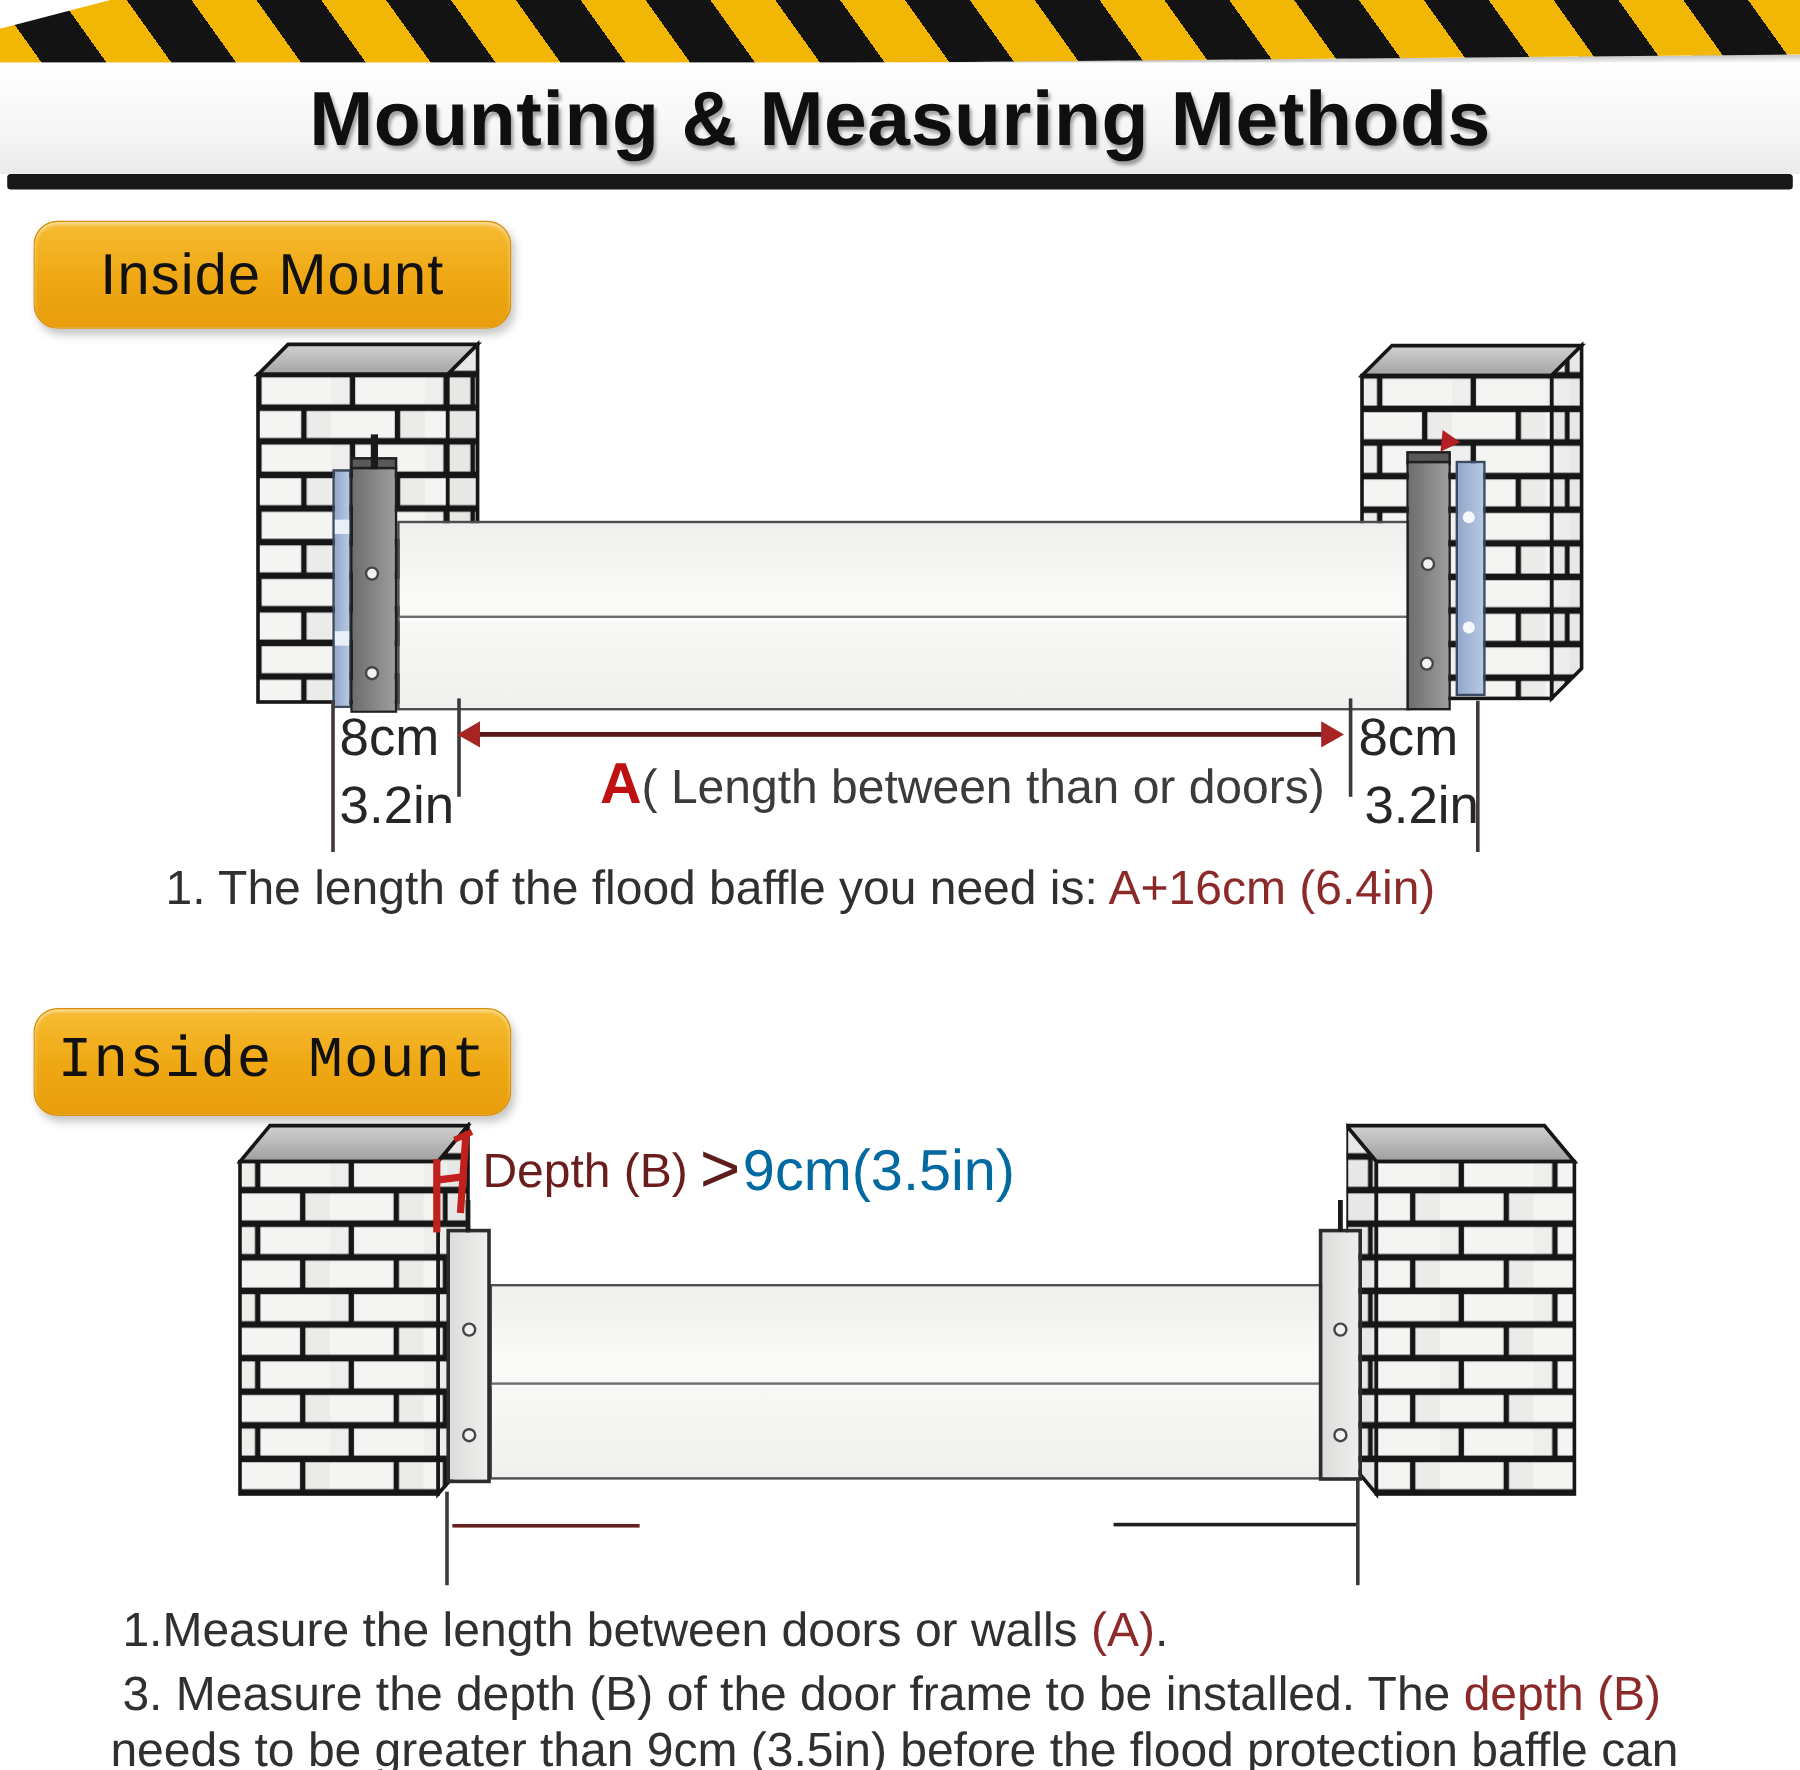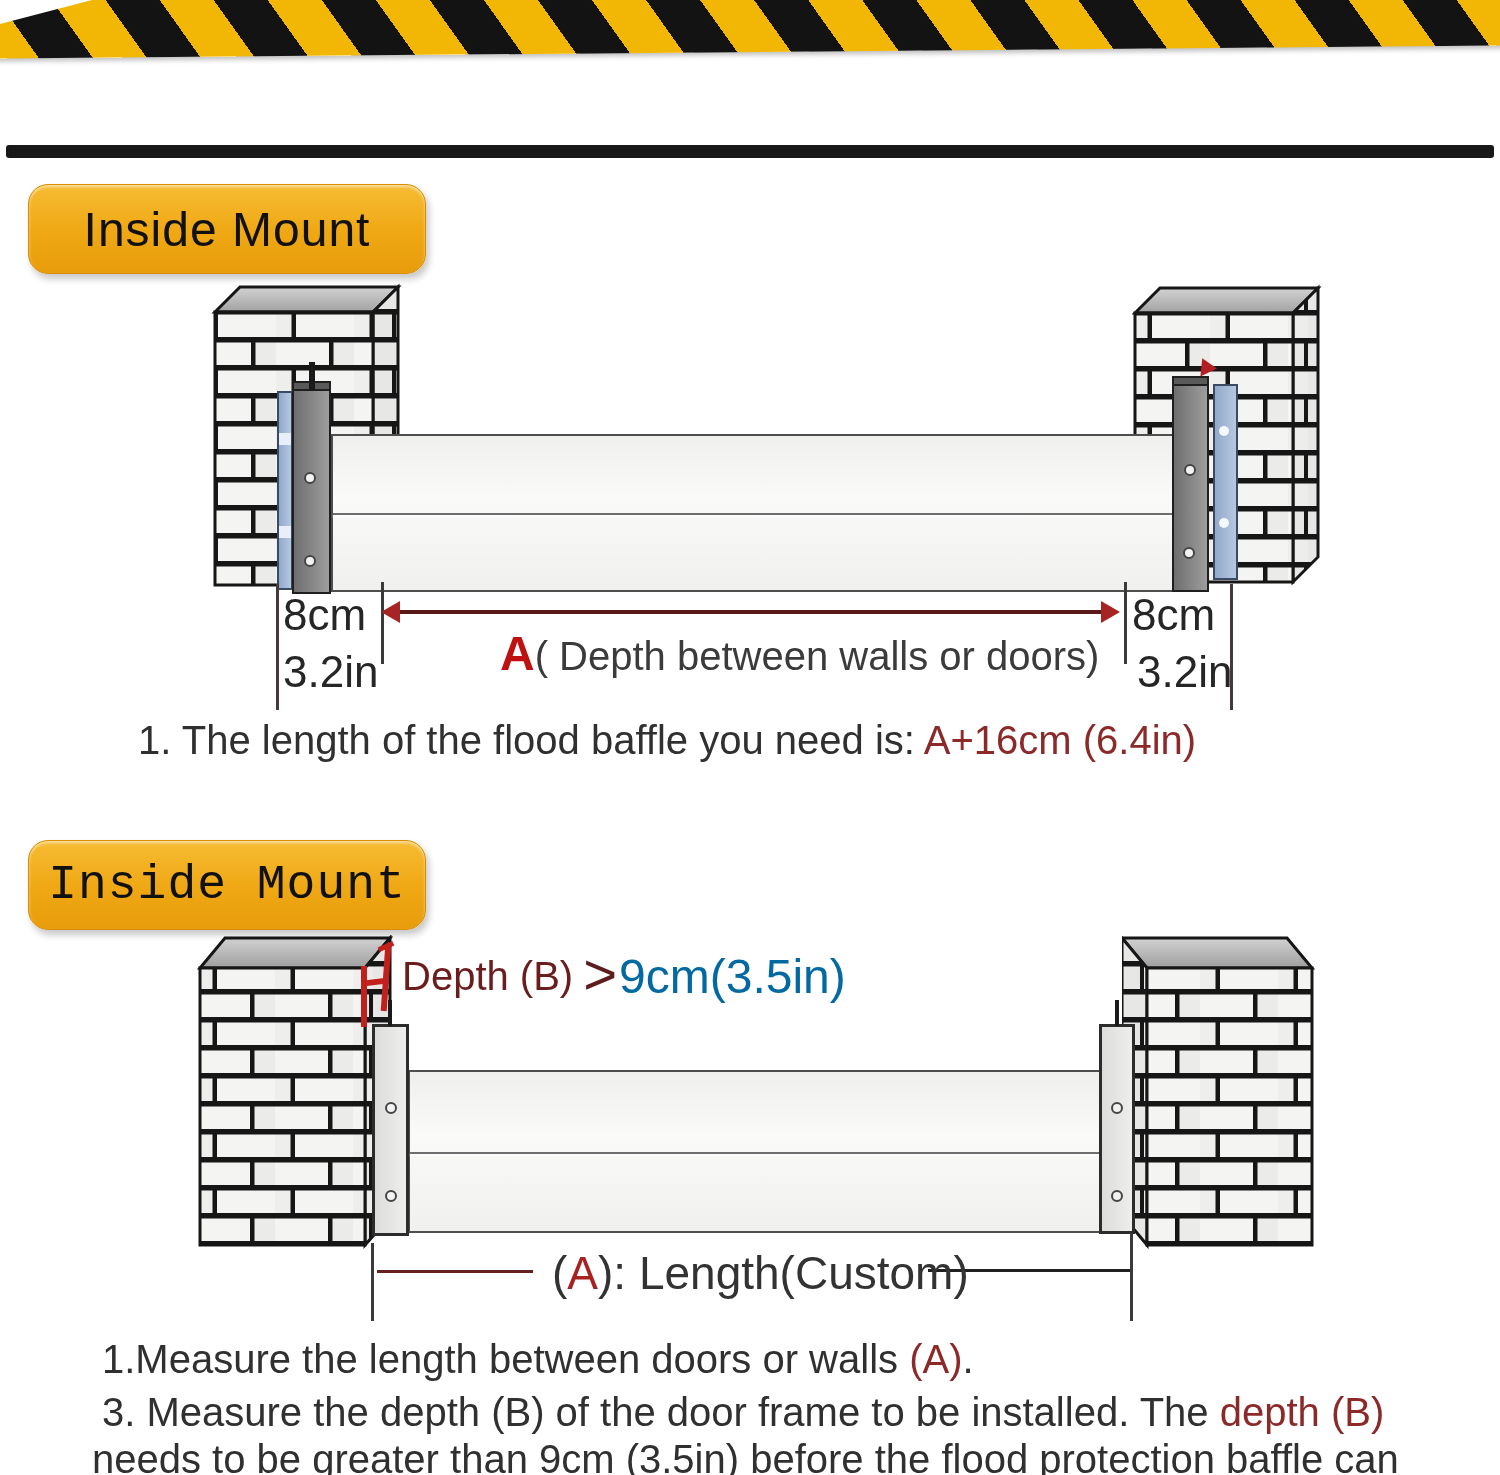--- a/index.html
+++ b/index.html
@@ -117,20 +117,23 @@
   .steps-in p+p{margin-top:6px;}
 </style>
 </head>
 <body>
 
 <div class="stage">
 
   
   <div class="abs hazard"></div>
   <div class="abs white-wedge"></div>
+  <div class="abs title-band">
+    <h1>Mounting &amp; Measuring Methods</h1>
+  </div>
   <div class="abs underbar"></div>
 
   
   <div class="abs badge badge-outside">
     <span>Inside Mount</span>
   </div>
   <div class="abs badge badge-inside">
     <span>Inside Mount</span>
   </div>
 
@@ -221,21 +224,21 @@
   <div class="abs head head-r"></div>
   <div class="abs vline tick2"></div>
   <div class="abs vline vl2"></div>
 
   <div class="abs dimtxt l8l">8cm</div>
   <div class="abs dimtxt l32l">3.2in</div>
   <div class="abs dimtxt l8r">8cm</div>
   <div class="abs dimtxt l32r">3.2in</div>
 
   <div class="abs arrow-label">
-    <span class="big-a">A</span><span class="rest">( Depth between walls or doors)</span>
+    <span class="big-a">A</span><span class="rest">( Length between than or doors)</span>
   </div>
 
   
   <div class="abs steps steps-out">
     <p><span>1. The length of the flood baffle you need is: </span><span class="em">A+16cm (6.4in)</span><span></span></p>
   </div>
 
   
 
   
@@ -316,23 +319,20 @@
   
   <div class="abs depth-note">
     <span class="d1">Depth (B)</span>
     <span class="d2">&gt;</span>
     <span class="d3">9cm(3.5in)</span>
   </div>
 
   
   <div class="abs vline vl3"></div>
   <div class="abs hline hl-l"></div>
-  <div class="abs dim-label">
-    <span>(</span><span class="red-a">A</span><span>): Length(Custom)</span>
-  </div>
   <div class="abs hline hl-r"></div>
   <div class="abs vline vl4"></div>
 
   
   <div class="abs steps steps-in">
     <p><span>1.Measure the length between doors or walls </span><span class="em">(A)</span><span>.</span></p>
     <p><span>3. Measure the depth (B) of the door frame to be installed. The </span><span class="em">depth (B)</span><span> needs to be greater than 9cm (3.5in) before the flood protection baffle can be installed.</span></p>
   </div>
 
 </div>

